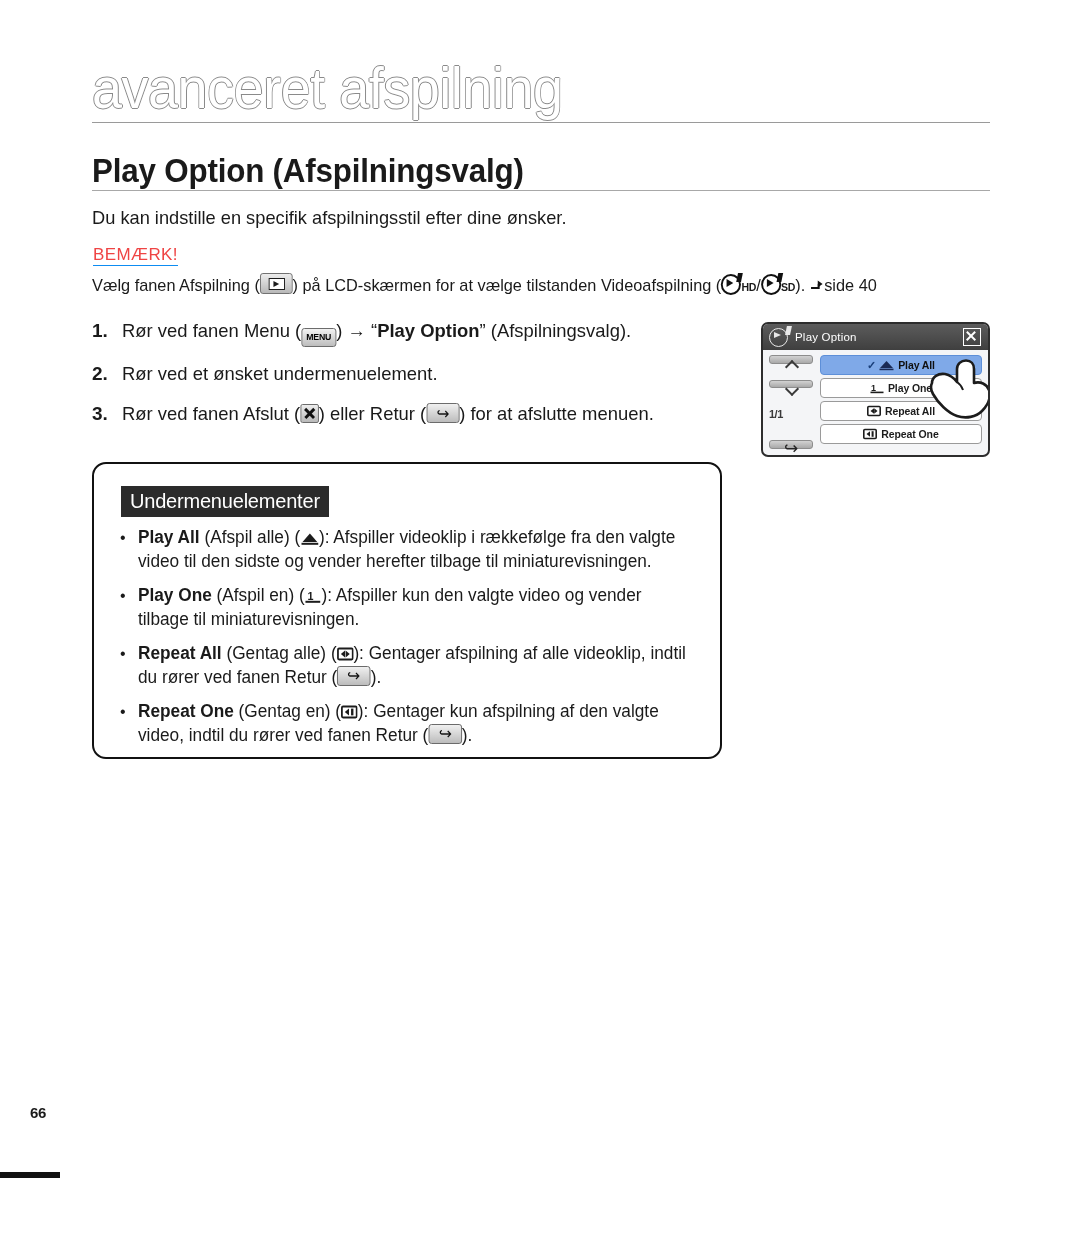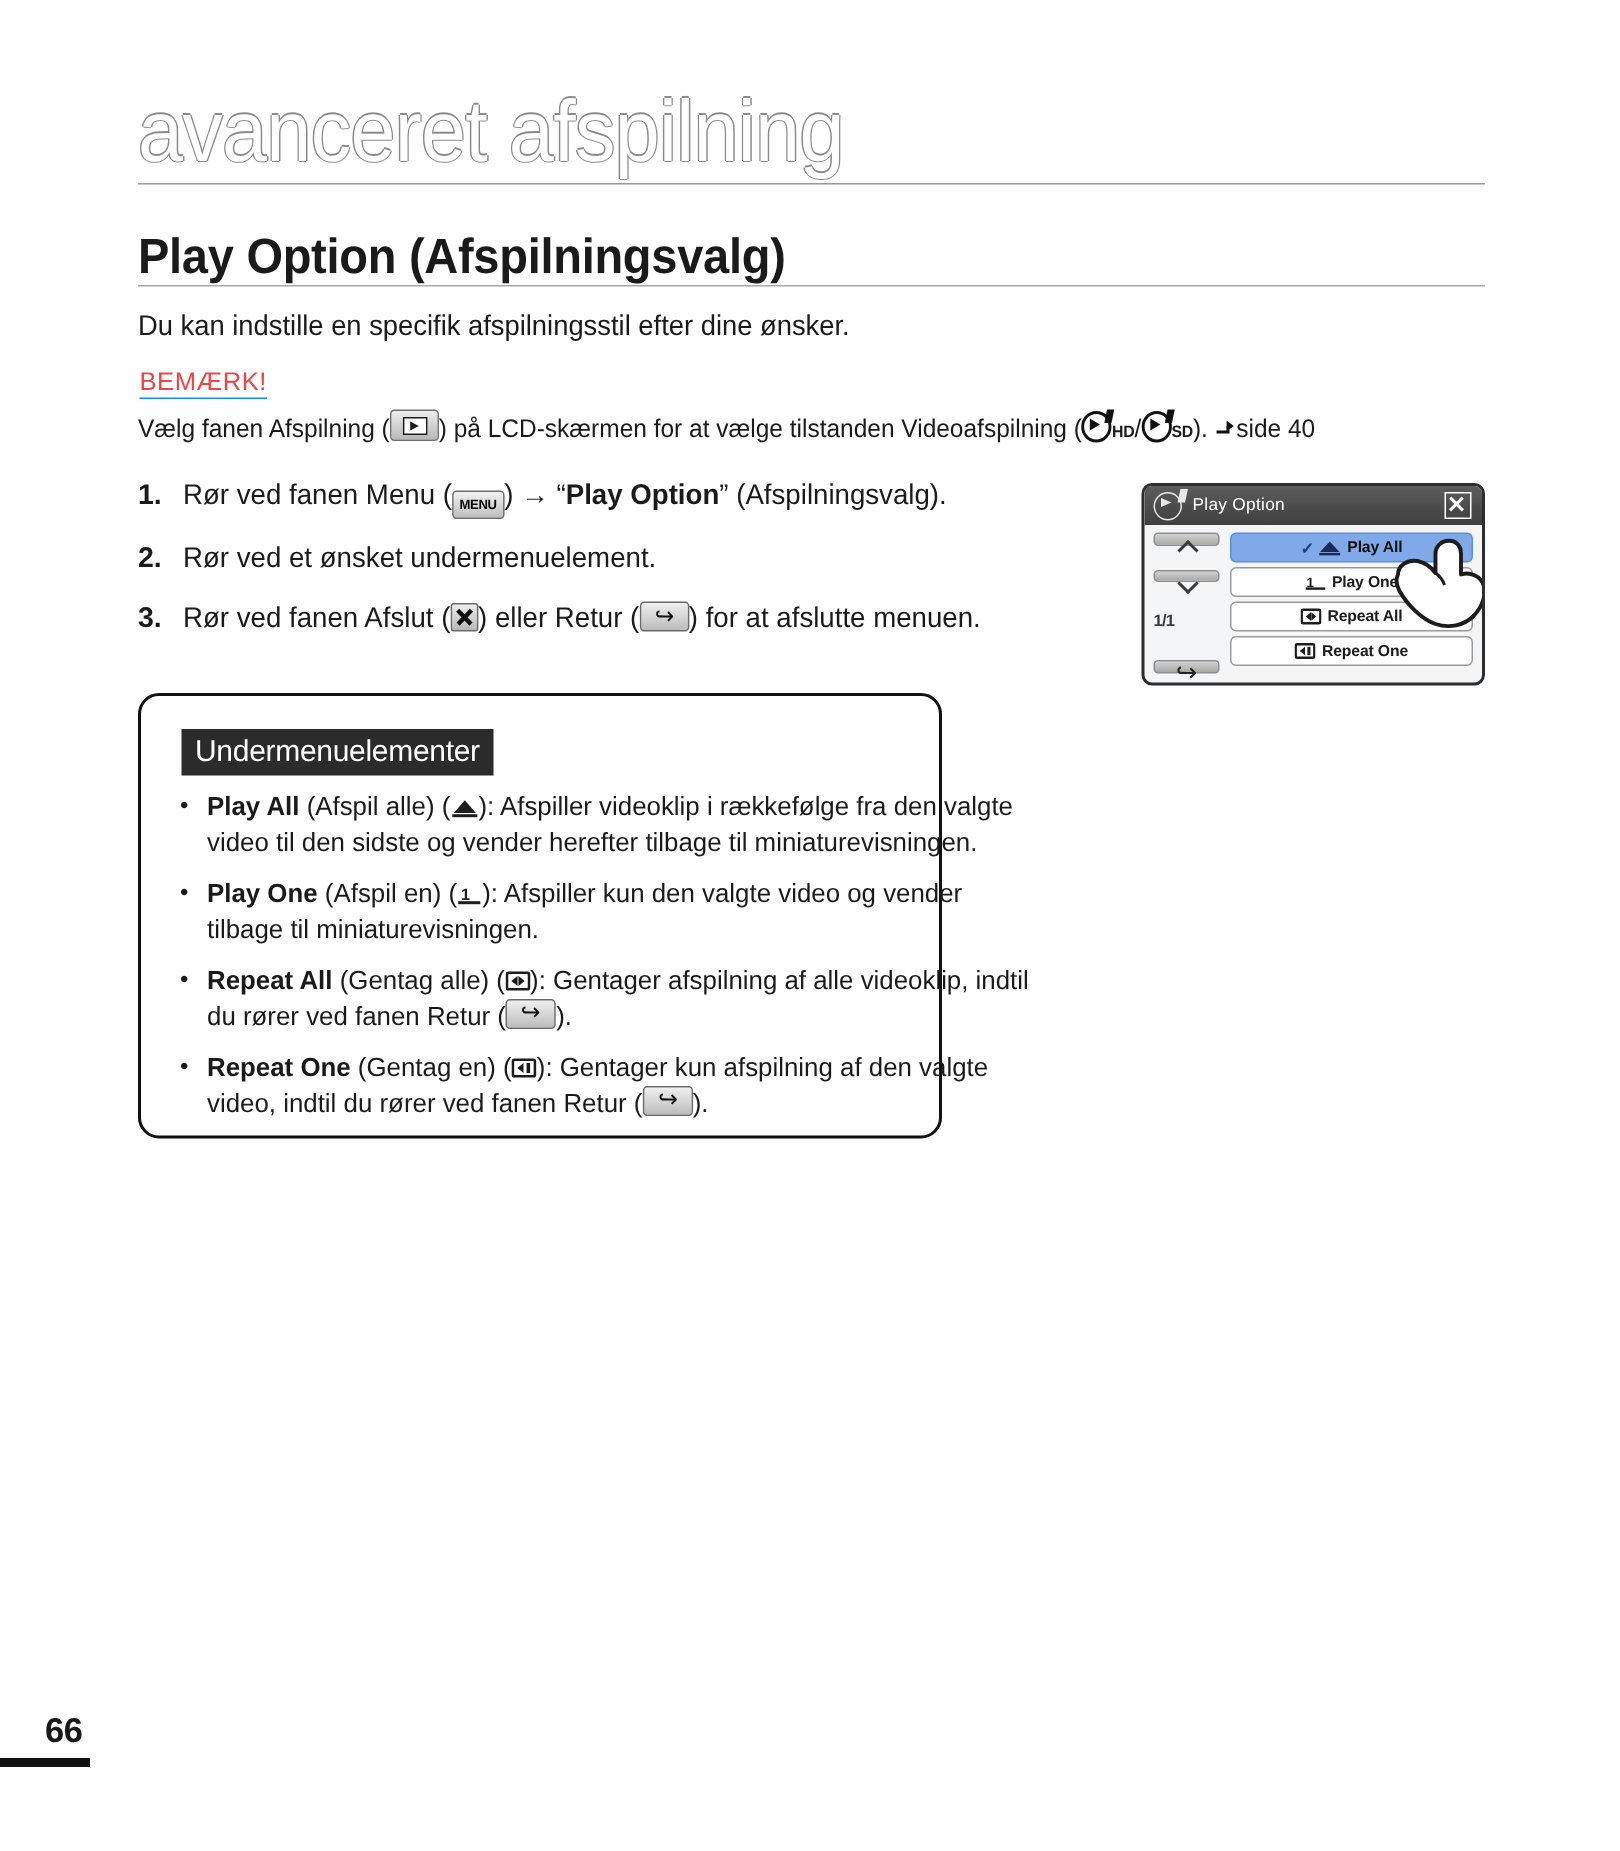--- a/index.html
+++ b/index.html
@@ -245,21 +245,21 @@
     width: 17px; height: 14px;
     vertical-align: -2px;
   }
   .ic svg { display: block; }
 
   
   .submenu-box {
     position: absolute;
     left: 92px;
     top: 462px;
-    width: 536px;
+    width: 630px;
     height: 297px;
     border: 2.5px solid #111;
     border-radius: 14px;
     box-sizing: border-box;
     background: #fff;
   }
   .submenu-heading {
     position: absolute;
     left: 27px;
     top: 22px;
@@ -465,22 +465,22 @@
     top: -2px;
     width: 70px;
     height: 66px;
     pointer-events: none;
   }
 
   
   .page-num {
     position: absolute;
     left: 30px;
-    top: 1140px;
-    font-size: 23px;
+    top: 1104px;
+    font-size: 15px;
     font-weight: 700;
     letter-spacing: -0.3px;
   }
   .page-rule {
     position: absolute;
     left: 0px;
     top: 1172px;
     width: 60px;
     height: 6px;
     background: #111;

